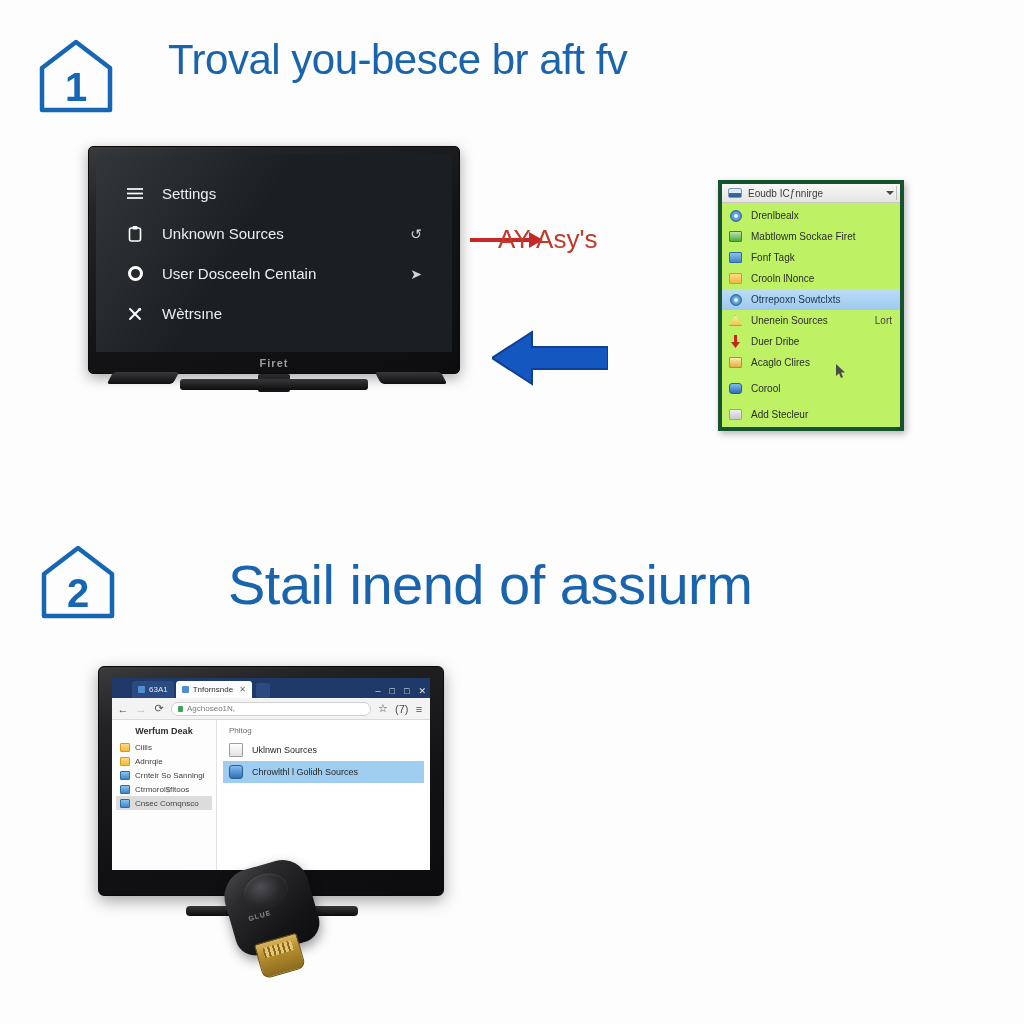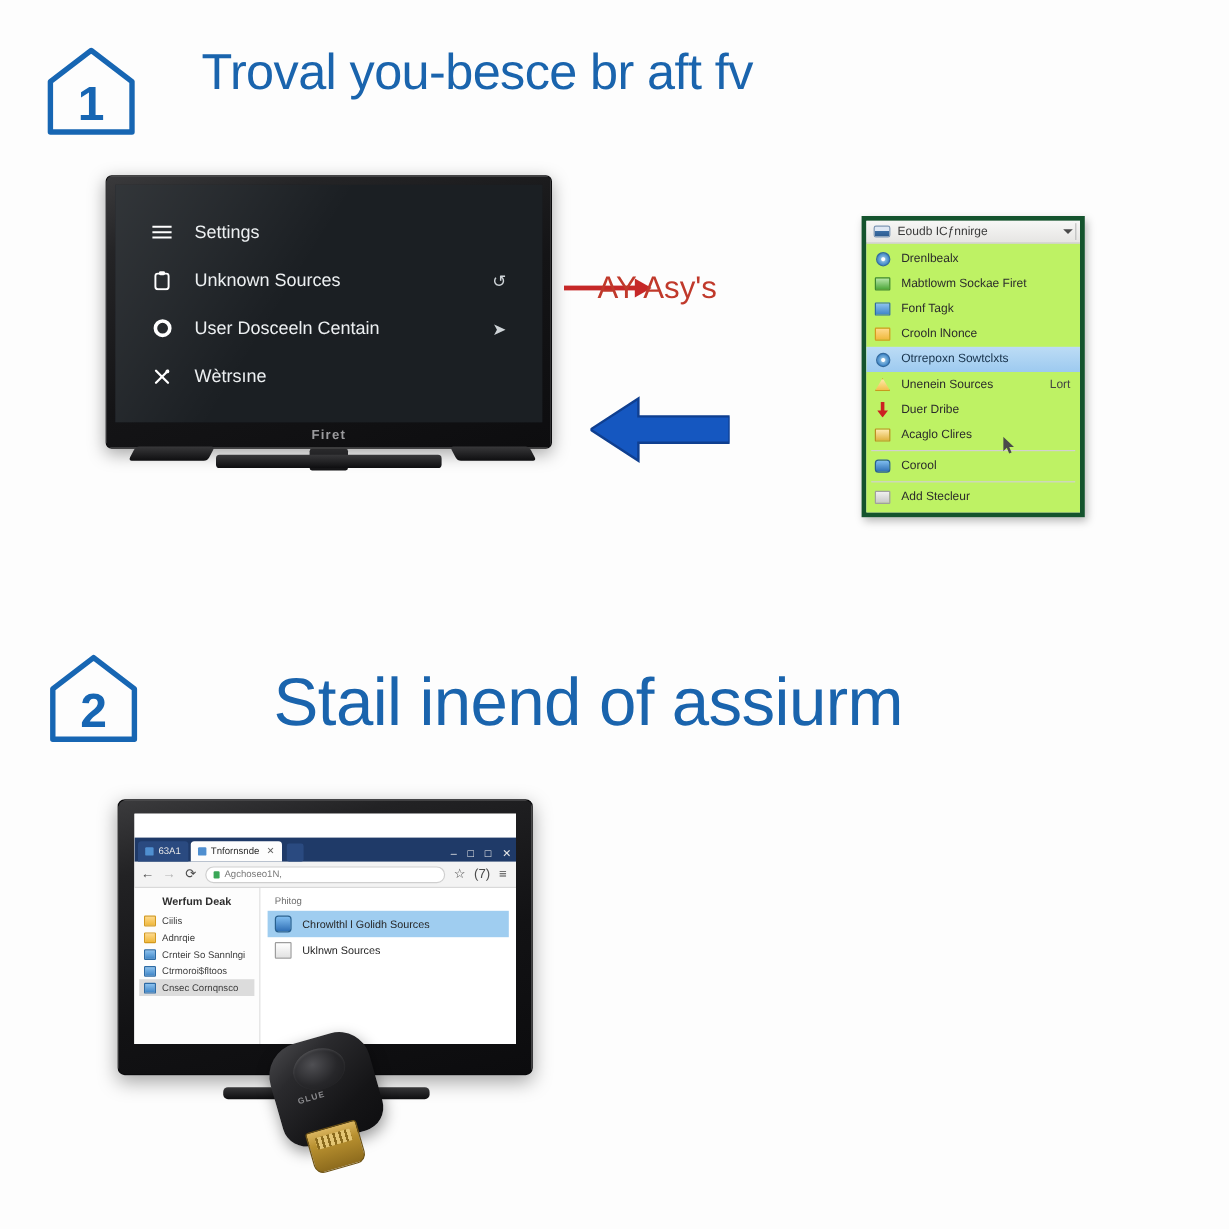--- a/index.html
+++ b/index.html
@@ -169,21 +169,21 @@
     background:linear-gradient(165deg,#3b3b3d 0%,#222224 20%,#121214 60%,#0c0c0e 100%);
     border-radius:6px;
     border:1px solid #0a0a0c;
     box-shadow:0 5px 16px rgba(0,0,0,.35);
   }
   .mon-screen { position:absolute; background:#ffffff; overflow:hidden; }
 
   
   .win { position:absolute; left:0; top:0; width:100%; height:100%; background:#fff; display:flex; flex-direction:column; }
   .win-tabbar {
-    height:20px; background:#1f3a68; display:flex; align-items:flex-end; padding-left:3px; position:relative;margin-top:20px;
+    height:20px; background:#1f3a68; display:flex; align-items:flex-end; padding-left:20px; position:relative;
   }
   .win-tab {
     height:17px; display:flex; align-items:center; padding:0 6px; margin-right:2px;
     font-size:8px; color:#e7e7e7; border-radius:3px 3px 0 0; background:#2a4a80; white-space:nowrap;
   }
   .win-tab.active { background:#fdfdfd; color:#2c2c2c; }
   .win-tab .tfav { width:7px; height:7px; border-radius:1px; background:#4f8fd0; margin-right:4px; flex:0 0 auto; }
   .win-tab .tclose { margin-left:6px; font-size:8px; opacity:.75; }
   .win-newtab { width:14px; height:15px; background:#2a4a80; border-radius:2px; margin-left:2px; }
   .win-wbtns { position:absolute; right:4px; bottom:2px; display:flex; gap:9px; align-items:center; color:#e9e9e9; font-size:9px; }
@@ -489,27 +489,27 @@
           </div>
           <div class="side-item sel">
             <span class="si sh folderblue"></span>
             <span>Cnsec Cornqnsco</span>
           </div>
         </div>
 
         <div class="win-main">
           <div class="main-title">Phitog</div>
 
+          <div class="file-row">
+            <span class="fi sh doc"></span>
+            <span>Uklnwn Sources</span>
+          </div>
           <div class="file-row sel">
             <span class="fi sh bluepuzzle"></span>
             <span>Chrowlthl l Golidh Sources</span>
-          </div>
-          <div class="file-row">
-            <span class="fi sh doc"></span>
-            <span>Uklnwn Sources</span>
           </div>
         </div>
       </div>
 
     </div>
   </div>
 
   <div class="tv-foot" style="left:240px; top:384px; width:62px; height:14px; border-radius:0 0 16px 16px;"></div>
   <div class="tv-foot" style="left:186px; top:394px; width:172px; height:10px; border-radius:4px;"></div>
 

